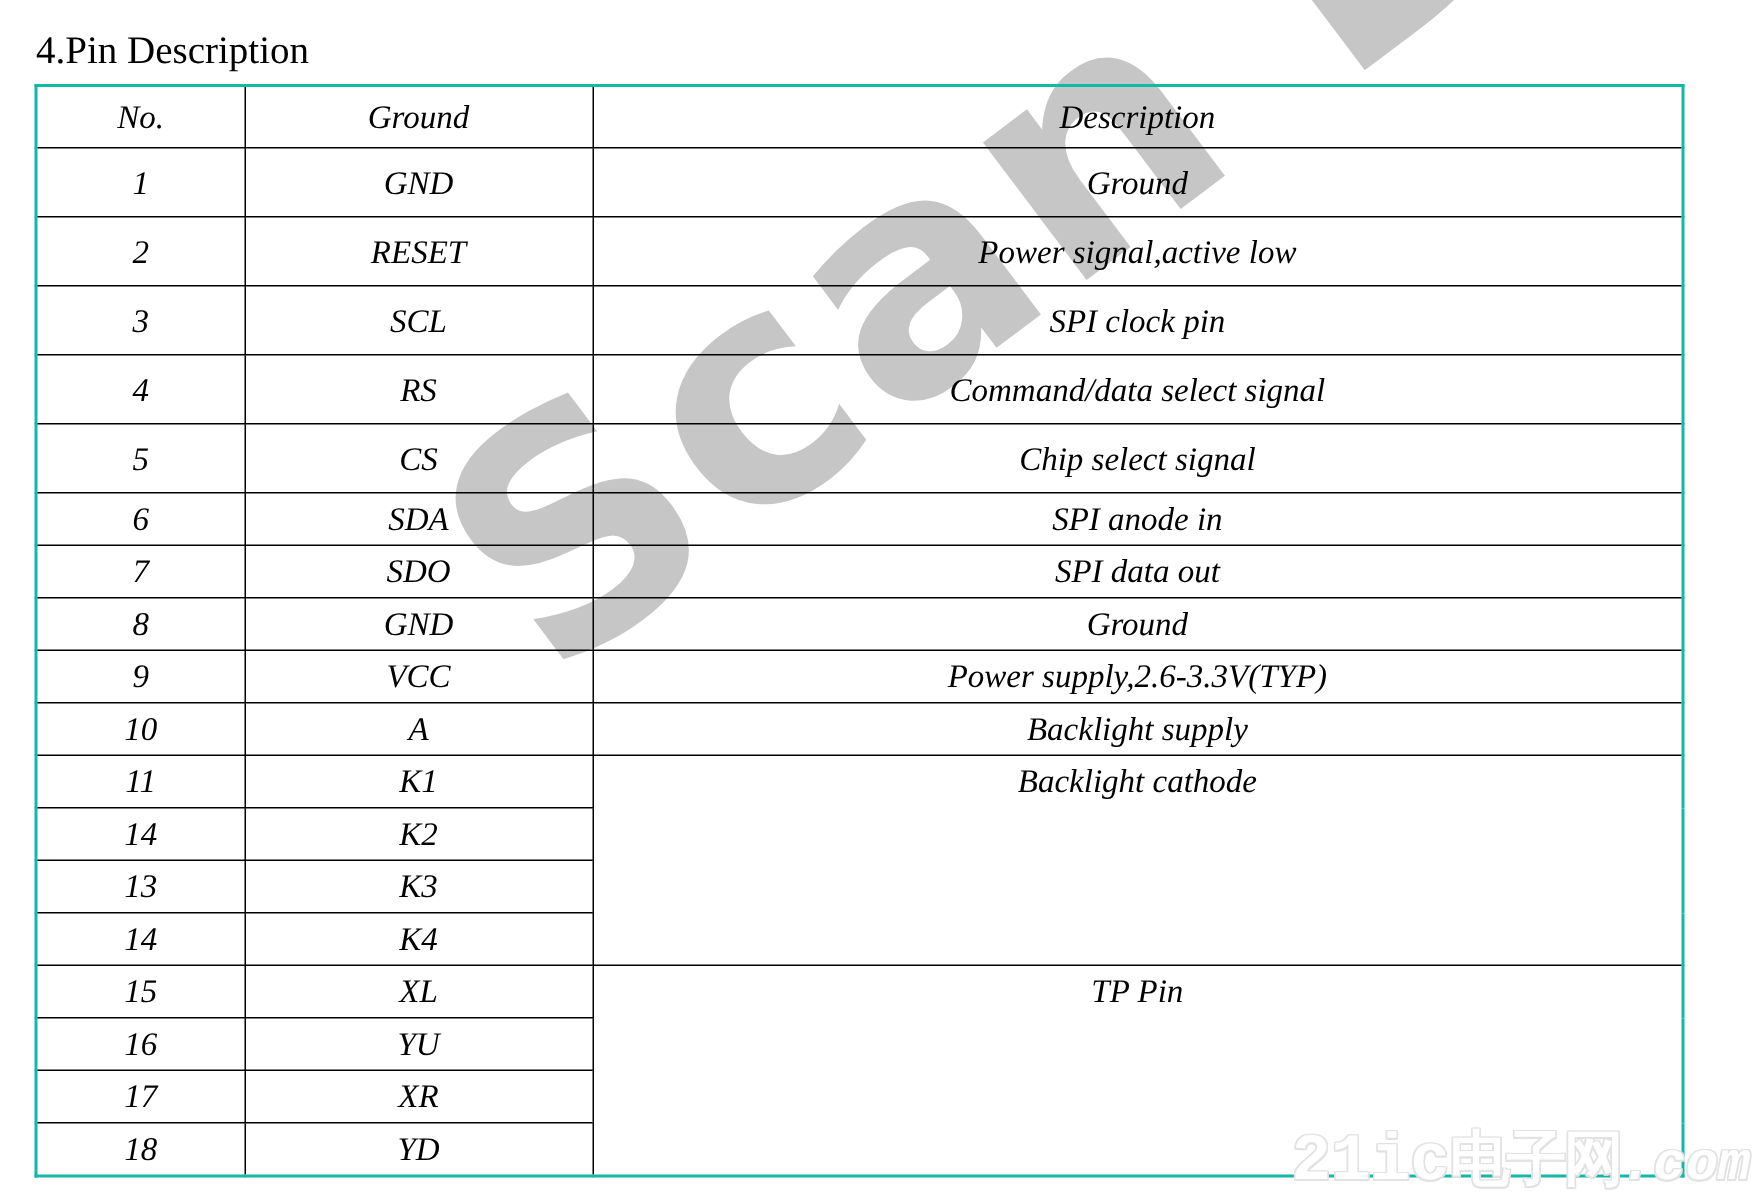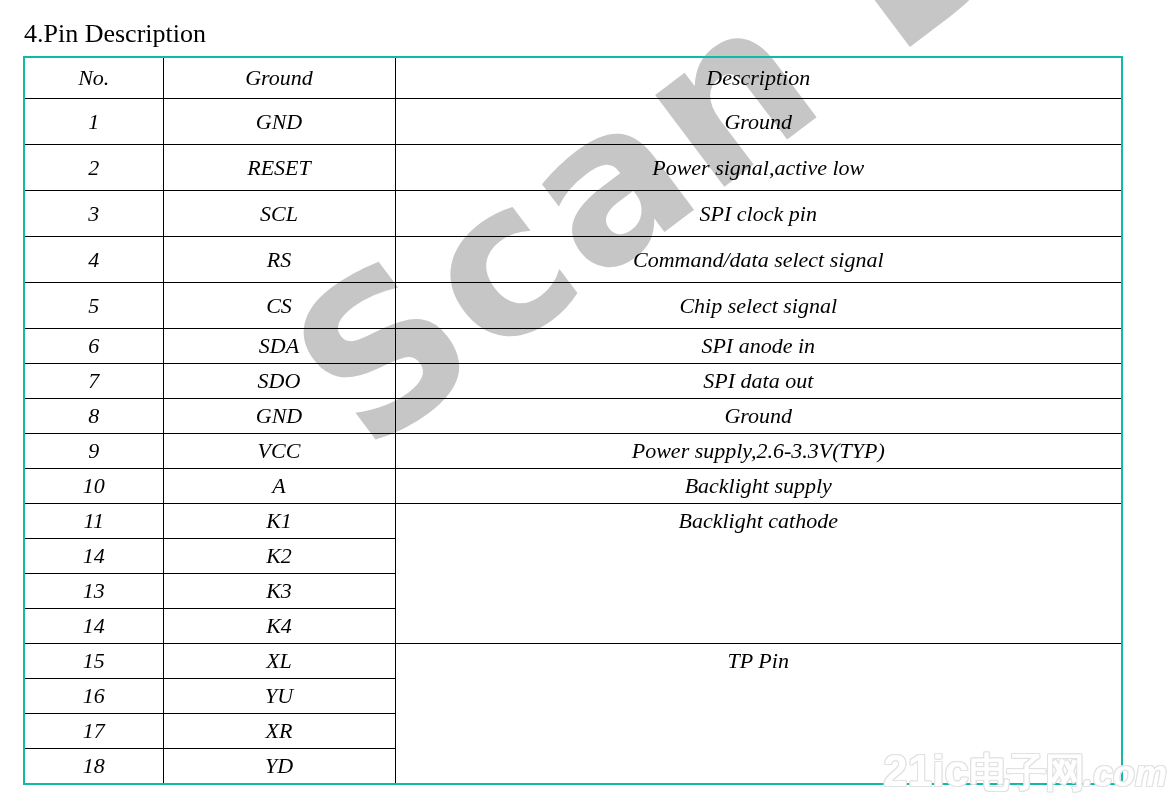--- a/index.html
+++ b/index.html
@@ -34,21 +34,21 @@
     letter-spacing: 4px;
     white-space: nowrap;
     transform: rotate(-37deg);
     transform-origin: left top;
     user-select: none;
   }
   .wm-logo {
     position: absolute;
     right: 6px;
     bottom: 2px;
-    font-family: Liberation Sans, sans-serif;
+    font-family: Liberation Mono, monospace;
     font-size: 44px;
     font-weight: 700;
     color: #ffffff;
     text-shadow:
        1px  0   0 #e2e2e2,
       -1px  0   0 #e2e2e2,
        0    1px 0 #e2e2e2,
        0   -1px 0 #e2e2e2,
        1px  1px 0 #e2e2e2,
       -1px -1px 0 #e2e2e2,

